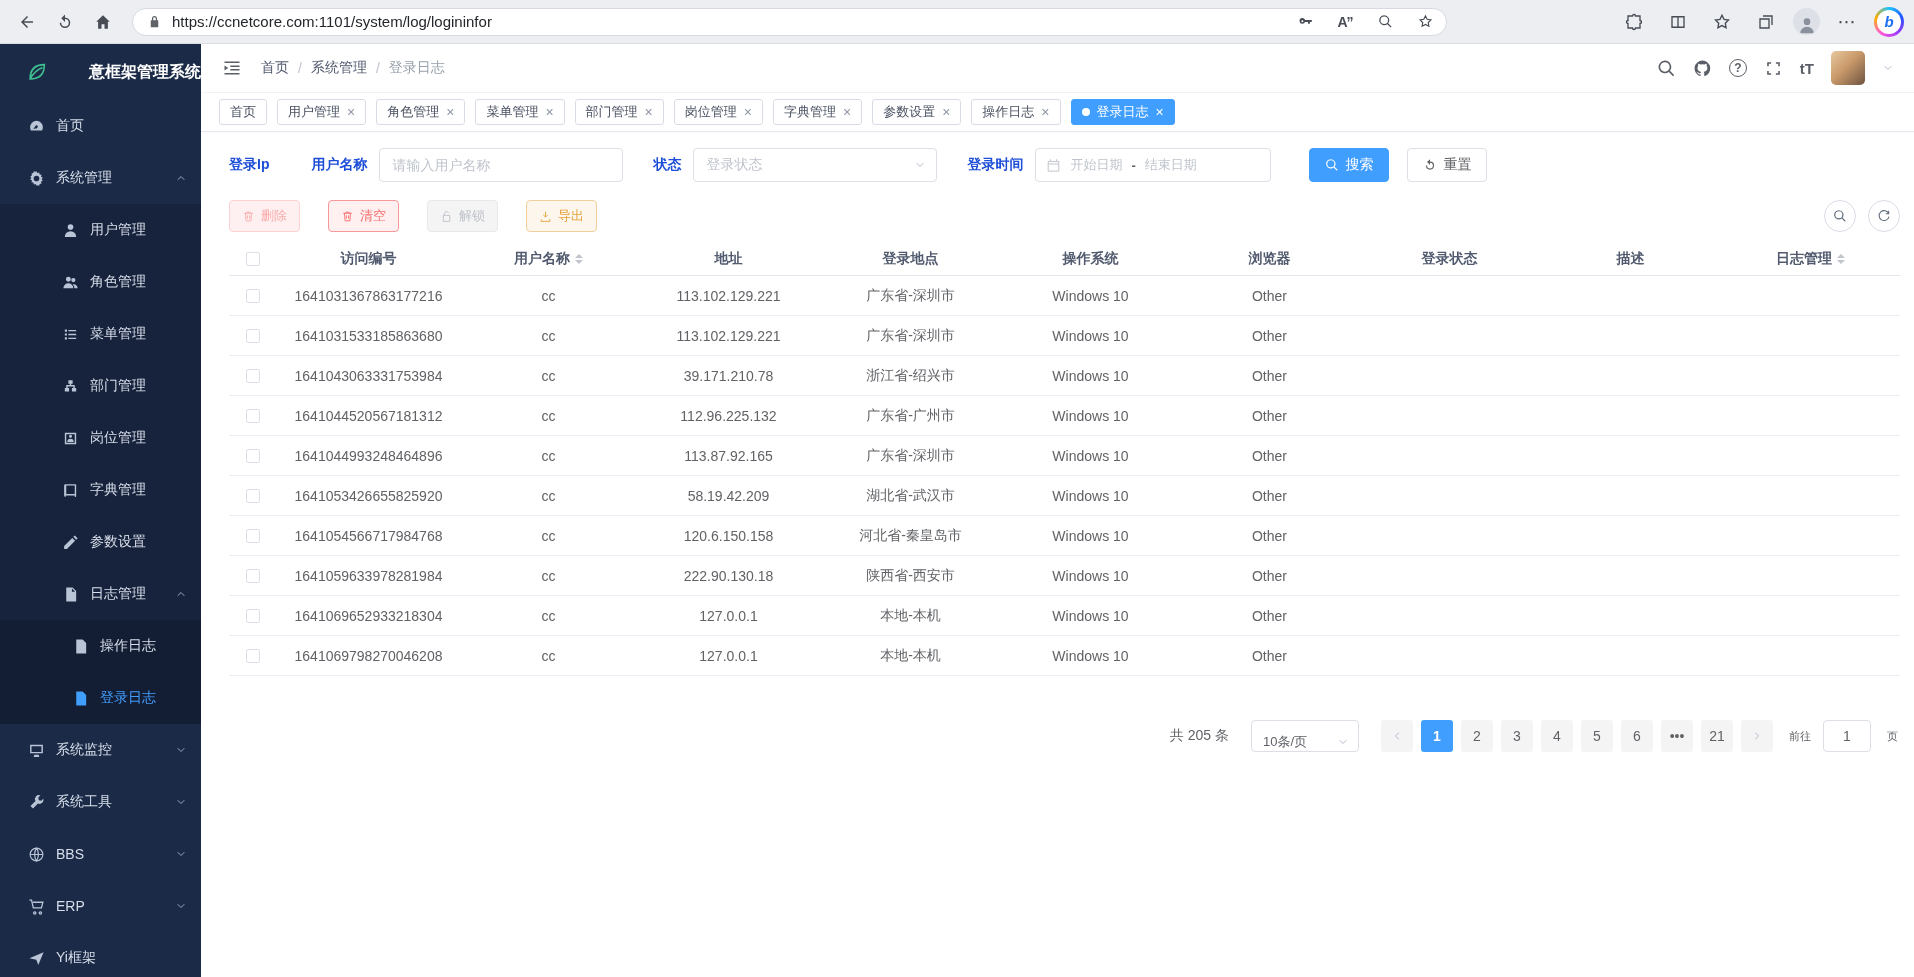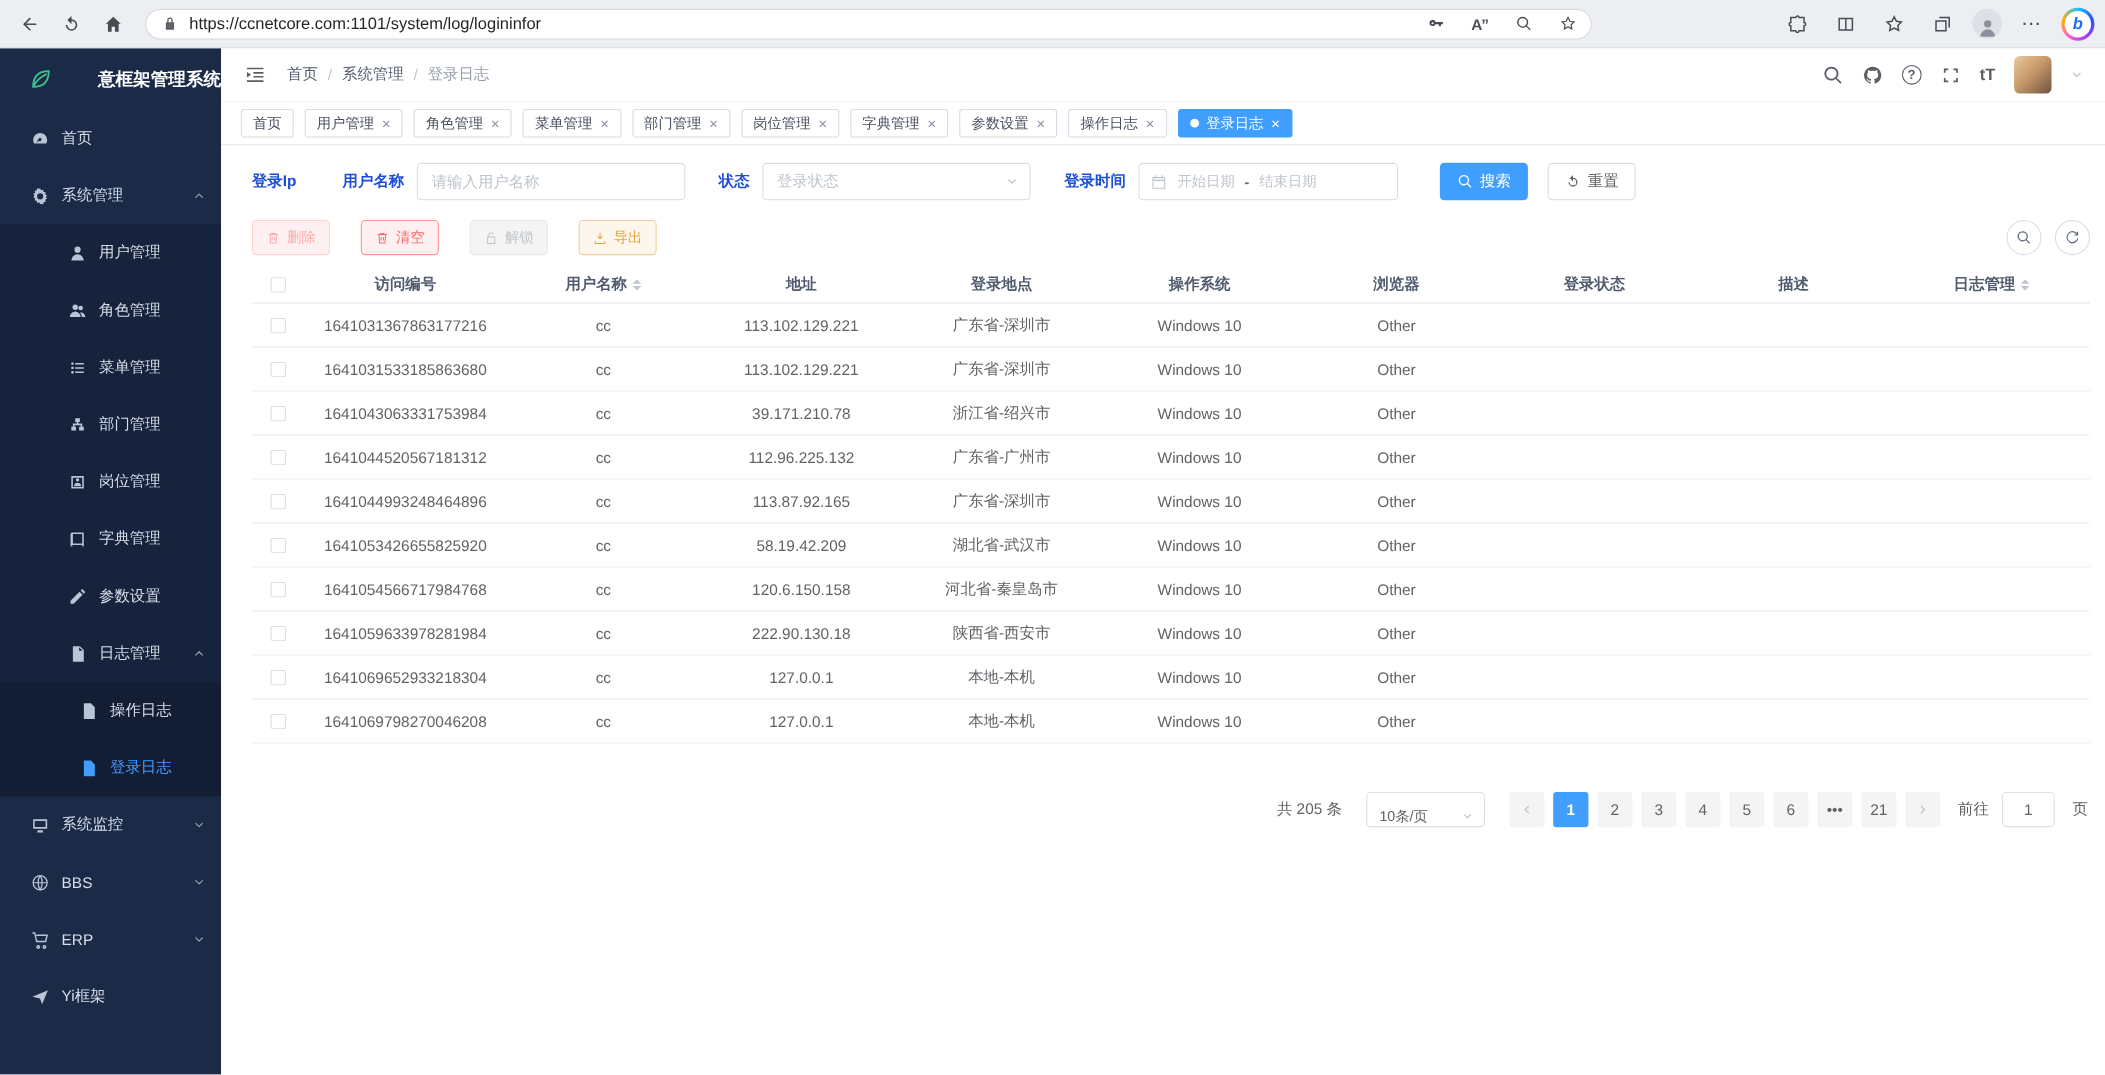--- a/index.html
+++ b/index.html
@@ -115,21 +115,21 @@
   .sort::before { content:""; border:4px solid transparent; border-bottom-color:#c0c4cc; margin-bottom:2px; }
   .sort::after  { content:""; border:4px solid transparent; border-top-color:#c0c4cc; }
 
   
   .pg { margin-top:44px; display:flex; align-items:center; justify-content:flex-end; gap:8px; flex:0 0 auto; padding-right:2px; }
   .pg-total { font-size:14px; color:#606266; margin-right:14px; }
   .pg-size { width:108px; height:32px; border:1px solid #dcdfe6; border-radius:4px; display:flex; align-items:center; justify-content:space-between; padding:12px 9px 0 11px; color:#606266; font-size:13px; margin-right:14px; cursor:pointer; }
   .pg-btn { min-width:32px; height:32px; padding:0 4px; background:#f4f4f5; border-radius:3px; display:flex; align-items:center; justify-content:center; color:#606266; font-size:14px; cursor:pointer; }
   .pg-btn.active { background:#409eff; color:#fff; font-weight:bold; }
   .pg-btn.disabled { color:#c0c4cc; cursor:not-allowed; }
-  .pg-goto-label { font-size:14px; color:#606266; margin-left:8px; }
+  .pg-goto-label { font-size:11px; color:#606266; margin-left:8px; }
   .pg-input { width:48px; height:32px; border:1px solid #dcdfe6; border-radius:4px; text-align:center; font-size:14px; color:#606266; outline:none; margin-left:4px; }
 </style>
 </head>
 <body>
 
 <svg width="0" height="0" style="position:absolute">
   <defs>
     <symbol id="i-arrow-left" viewBox="0 0 24 24">
         <path d="M20 11H7.8l5.6-5.6L12 4l-8 8 8 8 1.4-1.4L7.8 13H20z"></path>
       </symbol>
@@ -412,20 +412,29 @@
         <svg class="mic">
             <use href="#i-doc"></use>
           </svg>
         <span>登录日志</span>
       </div>
       <div class="mi l1">
         <svg class="mic">
             <use href="#i-monitor"></use>
           </svg>
         <span>系统监控</span>
+        <svg class="arr">
+            <use href="#i-chev"></use>
+          </svg>
+      </div>
+      <div class="mi l1">
+        <svg class="mic">
+            <use href="#i-wrench"></use>
+          </svg>
+        <span>系统工具</span>
         <svg class="arr">
             <use href="#i-chev"></use>
           </svg>
       </div>
       <div class="mi l1">
         <svg class="mic">
             <use href="#i-globe"></use>
           </svg>
         <span>BBS</span>
         <svg class="arr">

